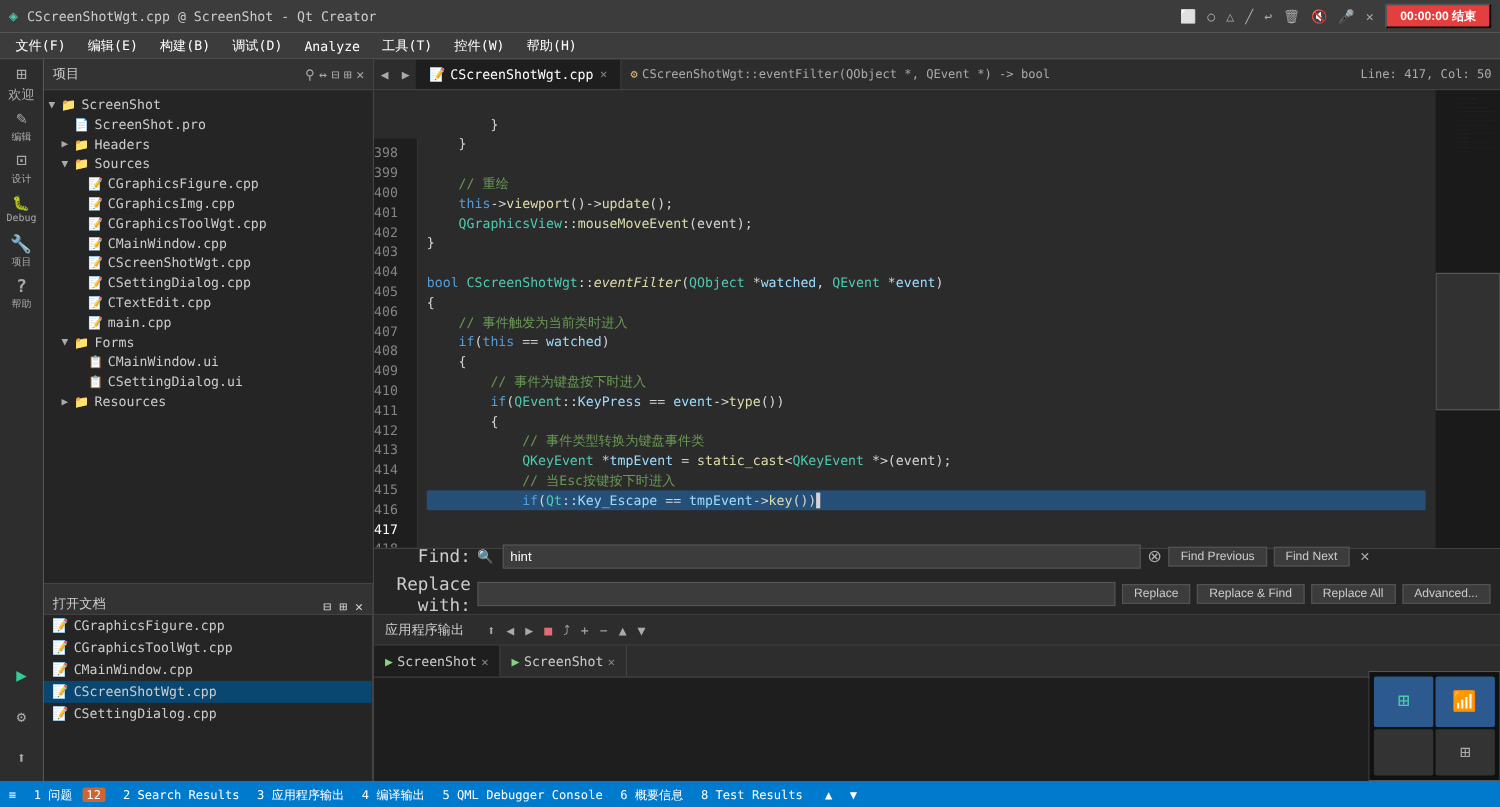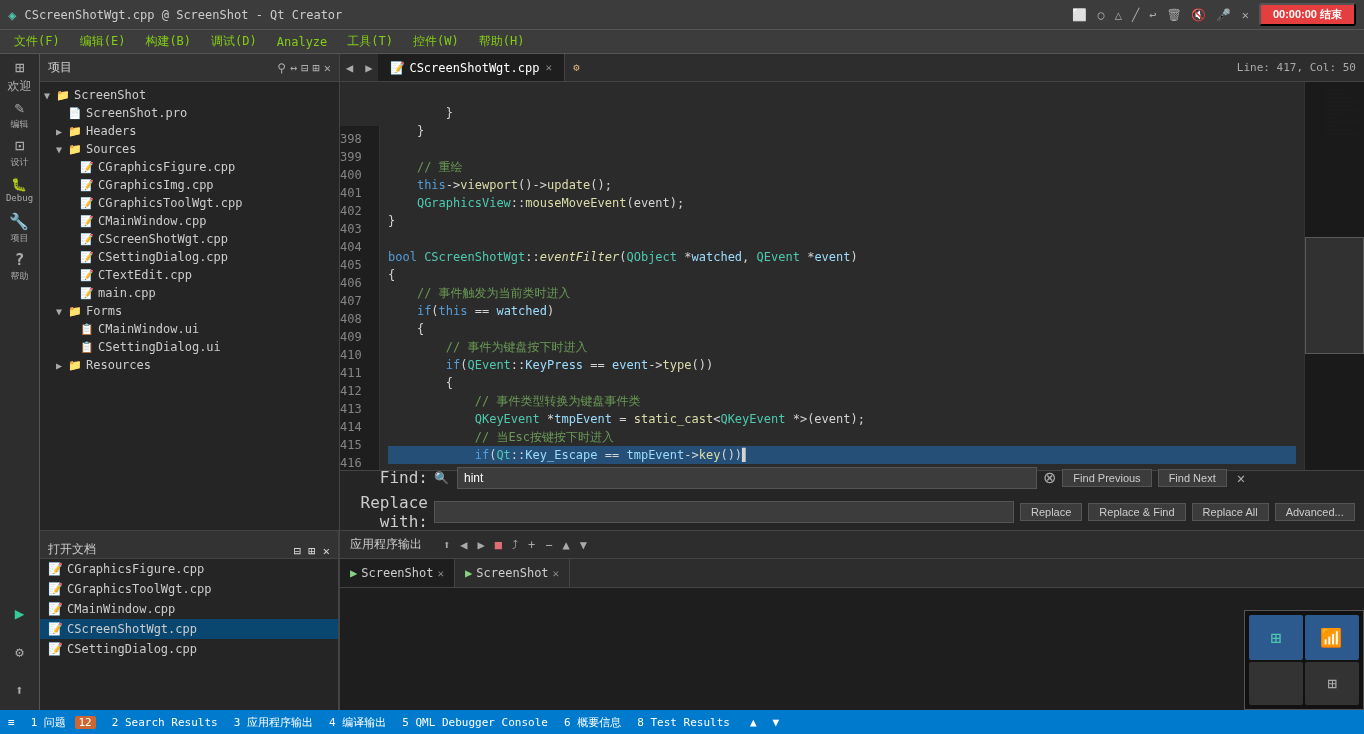--- a/index.html
+++ b/index.html
@@ -4,21 +4,21 @@
   <style>
     * { margin: 0; padding: 0; box-sizing: border-box; }
     body { font-family: 'Consolas', 'Monaco', monospace; font-size: 12px; background: #2b2b2b; color: #d4d4d4; overflow: hidden; width: 1364px; height: 734px; }
 
     
     #titlebar { height: 30px; background: #3c3c3c; display: flex; align-items: center; padding: 0 8px; gap: 8px; border-bottom: 1px solid #555; }
     .red-btn { background: #e53e3e; color: white; padding: 2px 12px; border-radius: 3px; font-size: 11px; font-weight: bold; }
 
     
     #menubar { height: 24px; background: #3c3c3c; display: flex; align-items: center; padding: 0 4px; border-bottom: 1px solid #555; }
-    #menubar span { padding: 2px 10px; color: #84cc16; cursor: pointer; font-size: 12px; }
+    #menubar span { padding: 2px 10px; color: #ffffff; cursor: pointer; font-size: 12px; }
 
     
     #main { display: flex; height: calc(734px - 54px - 24px); }
 
     
     #sidebar-icons { width: 40px; background: #2d2d2d; display: flex; flex-direction: column; align-items: center; padding-top: 4px; border-right: 1px solid #555; }
     .sidebar-icon { width: 36px; height: 36px; display: flex; flex-direction: column; align-items: center; justify-content: center; cursor: pointer; margin-bottom: 2px; color: #aaa; font-size: 9px; }
     .sidebar-icon .icon-sym { font-size: 16px; margin-bottom: 1px; }
 
     
@@ -62,21 +62,21 @@
     
     #find-bar { height: 60px; background: #252526; border-top: 1px solid #444; display: flex; flex-direction: column; justify-content: center; padding: 4px 8px; }
     .find-row { display: flex; align-items: center; gap: 6px; margin-bottom: 4px; }
     .find-label { color: #ccc; font-size: 16px; width: 80px; text-align: right; }
     .find-input { flex: 1; max-width: 580px; height: 22px; background: #3c3c3c; border: 1px solid #555; color: #fff; padding: 2px 6px; font-size: 12px; outline: none; }
     .find-btn { background: #3c3c3c; border: 1px solid #555; color: #ccc; padding: 2px 10px; cursor: pointer; font-size: 11px; }
     .find-close { color: #aaa; cursor: pointer; margin-left: 4px; font-size: 14px; }
     .find-icon { color: #aaa; font-size: 12px; margin-right: 2px; }
 
     
-    #bottom-panel { height: 180px; background: #1e1e1e; border-top: 1px solid #444; flex-shrink: 0; display: flex; flex-direction: column; }
+    #bottom-panel { height: 152px; background: #1e1e1e; border-top: 1px solid #444; flex-shrink: 0; display: flex; flex-direction: column; }
     #bottom-tabs-bar { height: 28px; background: #2d2d2d; display: flex; align-items: center; border-bottom: 1px solid #444; }
     .bottom-tab { display: flex; align-items: center; padding: 0 10px; height: 28px; cursor: pointer; font-size: 12px; color: #ccc; border-right: 1px solid #444; }
     .bottom-tab.active { background: #1e1e1e; }
     .bottom-tab .tab-close { margin-left: 4px; color: #888; font-size: 11px; }
     #bottom-content { flex: 1; overflow-y: auto; padding: 4px 8px; font-size: 12px; color: #ccc; background: #1e1e1e; }
     #bottom-content .log-line { color: #4ec9b0; font-size: 11px; white-space: pre-wrap; word-break: break-all; }
 
     
     #status-bar { height: 24px; background: #007acc; display: flex; align-items: center; padding: 0 8px; gap: 16px; color: #fff; font-size: 11px; }
 
@@ -307,20 +307,21 @@
     <div id="tab-bar">
       <span style="padding:0 6px;color:#aaa;cursor:pointer;">◀</span>
       <span style="padding:0 6px;color:#aaa;cursor:pointer;">▶</span>
       <div class="tab active">
         <span style="color:#75beff;margin-right:4px;">📝</span>
         <span>CScreenShotWgt.cpp</span>
         <span class="tab-close">✕</span>
       </div>
       <div id="tab-bar-breadcrumb">
         <span style="color:#dcb67a;margin-right:4px;">⚙</span>
+        <span>CScreenShotWgt::eventFilter(QObject *, QEvent *) -&gt; bool</span>
       </div>
       <span style="color:#aaa;font-size:11px;padding:0 8px;white-space:nowrap;">Line: 417, Col: 50</span>
     </div>
 
     <div id="code-container" style="flex:1;display:flex;overflow:hidden;">
       <div id="line-numbers">
         <div>398</div>
         <div>399</div>
         <div>400</div>
         <div>401</div>

